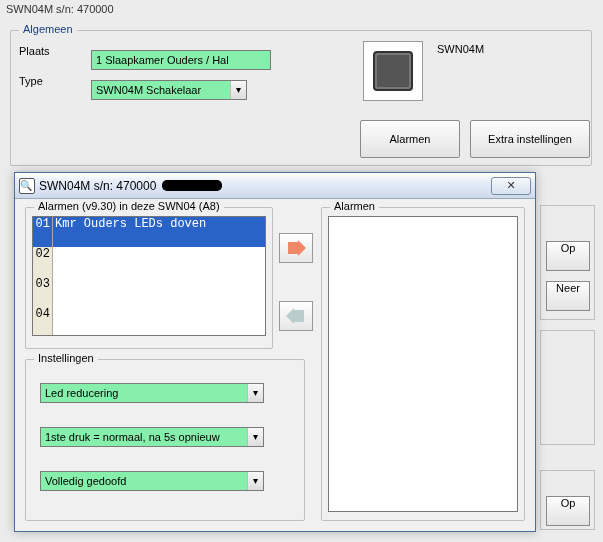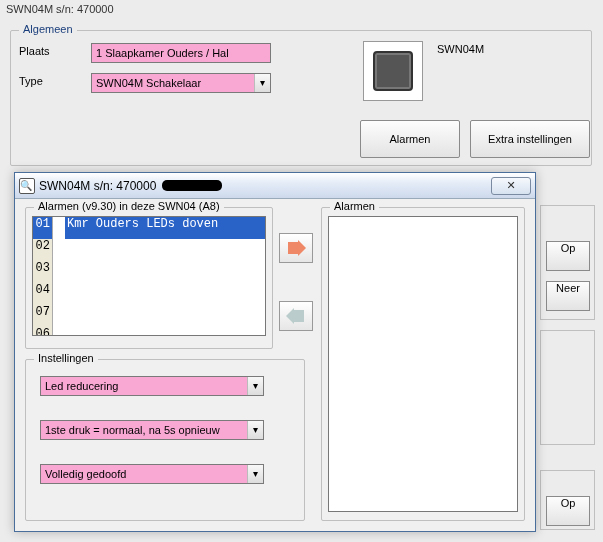--- a/index.html
+++ b/index.html
@@ -47,25 +47,25 @@
     color: #1a3e7b;
     font-size: 11px;
   }
   #grp-algemeen {
     left: 10px; top: 30px; width: 582px; height: 136px;
   }
   .lbl { position: absolute; color:#000; }
   .textbox, .combo {
     position: absolute;
     height: 20px;
-    background: #f9a8d4;
+    background: #86efac;
     border: 1px solid #7a7a7a;
     padding: 2px 4px;
     font-size: 11px;
-    display: flex; align-items: center; justify-content: space-between;
+    display: flex; align-items: center; justify-content: space-between; margin-top: 7px;
   }
   .combo .chev {
     width: 16px; text-align: center; border-left: 1px solid #bbb;
     background: linear-gradient(#f8f8f8,#ddd);
     margin: -2px -4px -2px 4px;
     height: 18px; line-height: 18px;
     font-size: 10px;
   }
   .btn {
     position: absolute;
@@ -134,27 +134,27 @@
   #grp-list {
     left:10px; top:34px; width:248px; height:142px;
   }
   #grp-list .legend, #grp-inst .legend, #grp-right .legend { background:#f0f0f0; color:#000; }
   #alarm-list {
     position:absolute; left:6px; top:8px; width:234px; height:120px;
     background:#fff; border:1px solid #777; overflow:hidden;
     font-family: "Courier New", monospace;
     font-size:12px; line-height:14px;
   }
-  #alarm-list .row { display:flex; height:22px; }
+  #alarm-list .row { display:flex; height:30px; }
   #alarm-list .num {
     width:20px; text-align:right; padding-right:2px;
     background:#ece9d8; border-right:1px solid #aaa;
   }
   #alarm-list .txt { padding-left:2px; flex:1; }
-  #alarm-list .row.selected .txt { background:#2a63c8; color:#fff;margin-left:12px; }
+  #alarm-list .row.selected .txt { background:#2a63c8; color:#fff; }
   #alarm-list .row.selected .num { background:#2a63c8; color:#fff; }
 
   #grp-inst { left:10px; top:186px; width:280px; height:162px; }
   #grp-inst .combo { left:14px; width:224px; }
 
   #grp-right { left:306px; top:34px; width:204px; height:314px; }
   #grp-right .box {
     position:absolute; left:6px; top:8px; width:190px; height:296px;
     background:#fff; border:1px solid #777;
   }
@@ -178,21 +178,21 @@
 
   <div id="grp-algemeen" class="groupbox">
     <div class="legend">Algemeen</div>
 
     <div class="lbl" style="left:8px;top:14px">Plaats</div>
     <div class="textbox" style="left:80px;top:12px;width:180px">
       <span>1 Slaapkamer Ouders / Hal</span>
     </div>
 
     <div class="lbl" style="left:8px;top:44px">Type</div>
-    <div class="combo" style="left:80px;top:42px;width:180px">
+    <div class="combo" style="left:80px;top:42px;width:156px">
       <span>SWN04M Schakelaar</span>
       <span class="chev">▾</span>
     </div>
 
 
     <div class="device-thumb" style="left:352px;top:10px">
       <div class="inner"></div>
     </div>
     <div class="lbl" style="left:426px;top:12px">SWN04M</div>
   </div>

